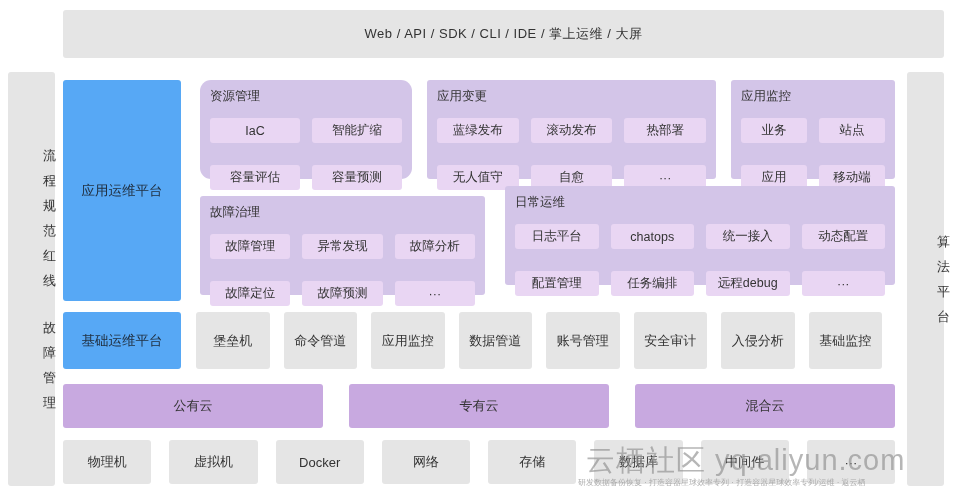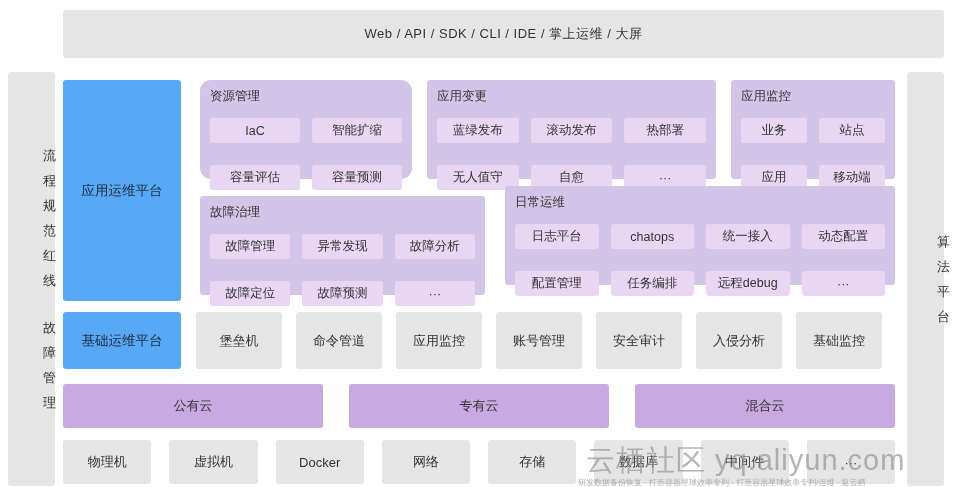--- a/index.html
+++ b/index.html
@@ -141,20 +141,21 @@
       <div class="chip">任务编排</div>
       <div class="chip">远程debug</div>
       <div class="chip">···</div>
     </div>
   </div>
 
   <div class="flexrow base-row">
     <div class="box cyan">堡垒机</div>
     <div class="box cyan">命令管道</div>
     <div class="box cyan">应用监控</div>
+    <div class="box cyan">数据管道</div>
     <div class="box cyan">账号管理</div>
     <div class="box cyan">安全审计</div>
     <div class="box cyan">入侵分析</div>
     <div class="box cyan">基础监控</div>
   </div>
 
   <div class="flexrow cloud-row">
     <div class="box purple">公有云</div>
     <div class="box purple">专有云</div>
     <div class="box purple">混合云</div>

